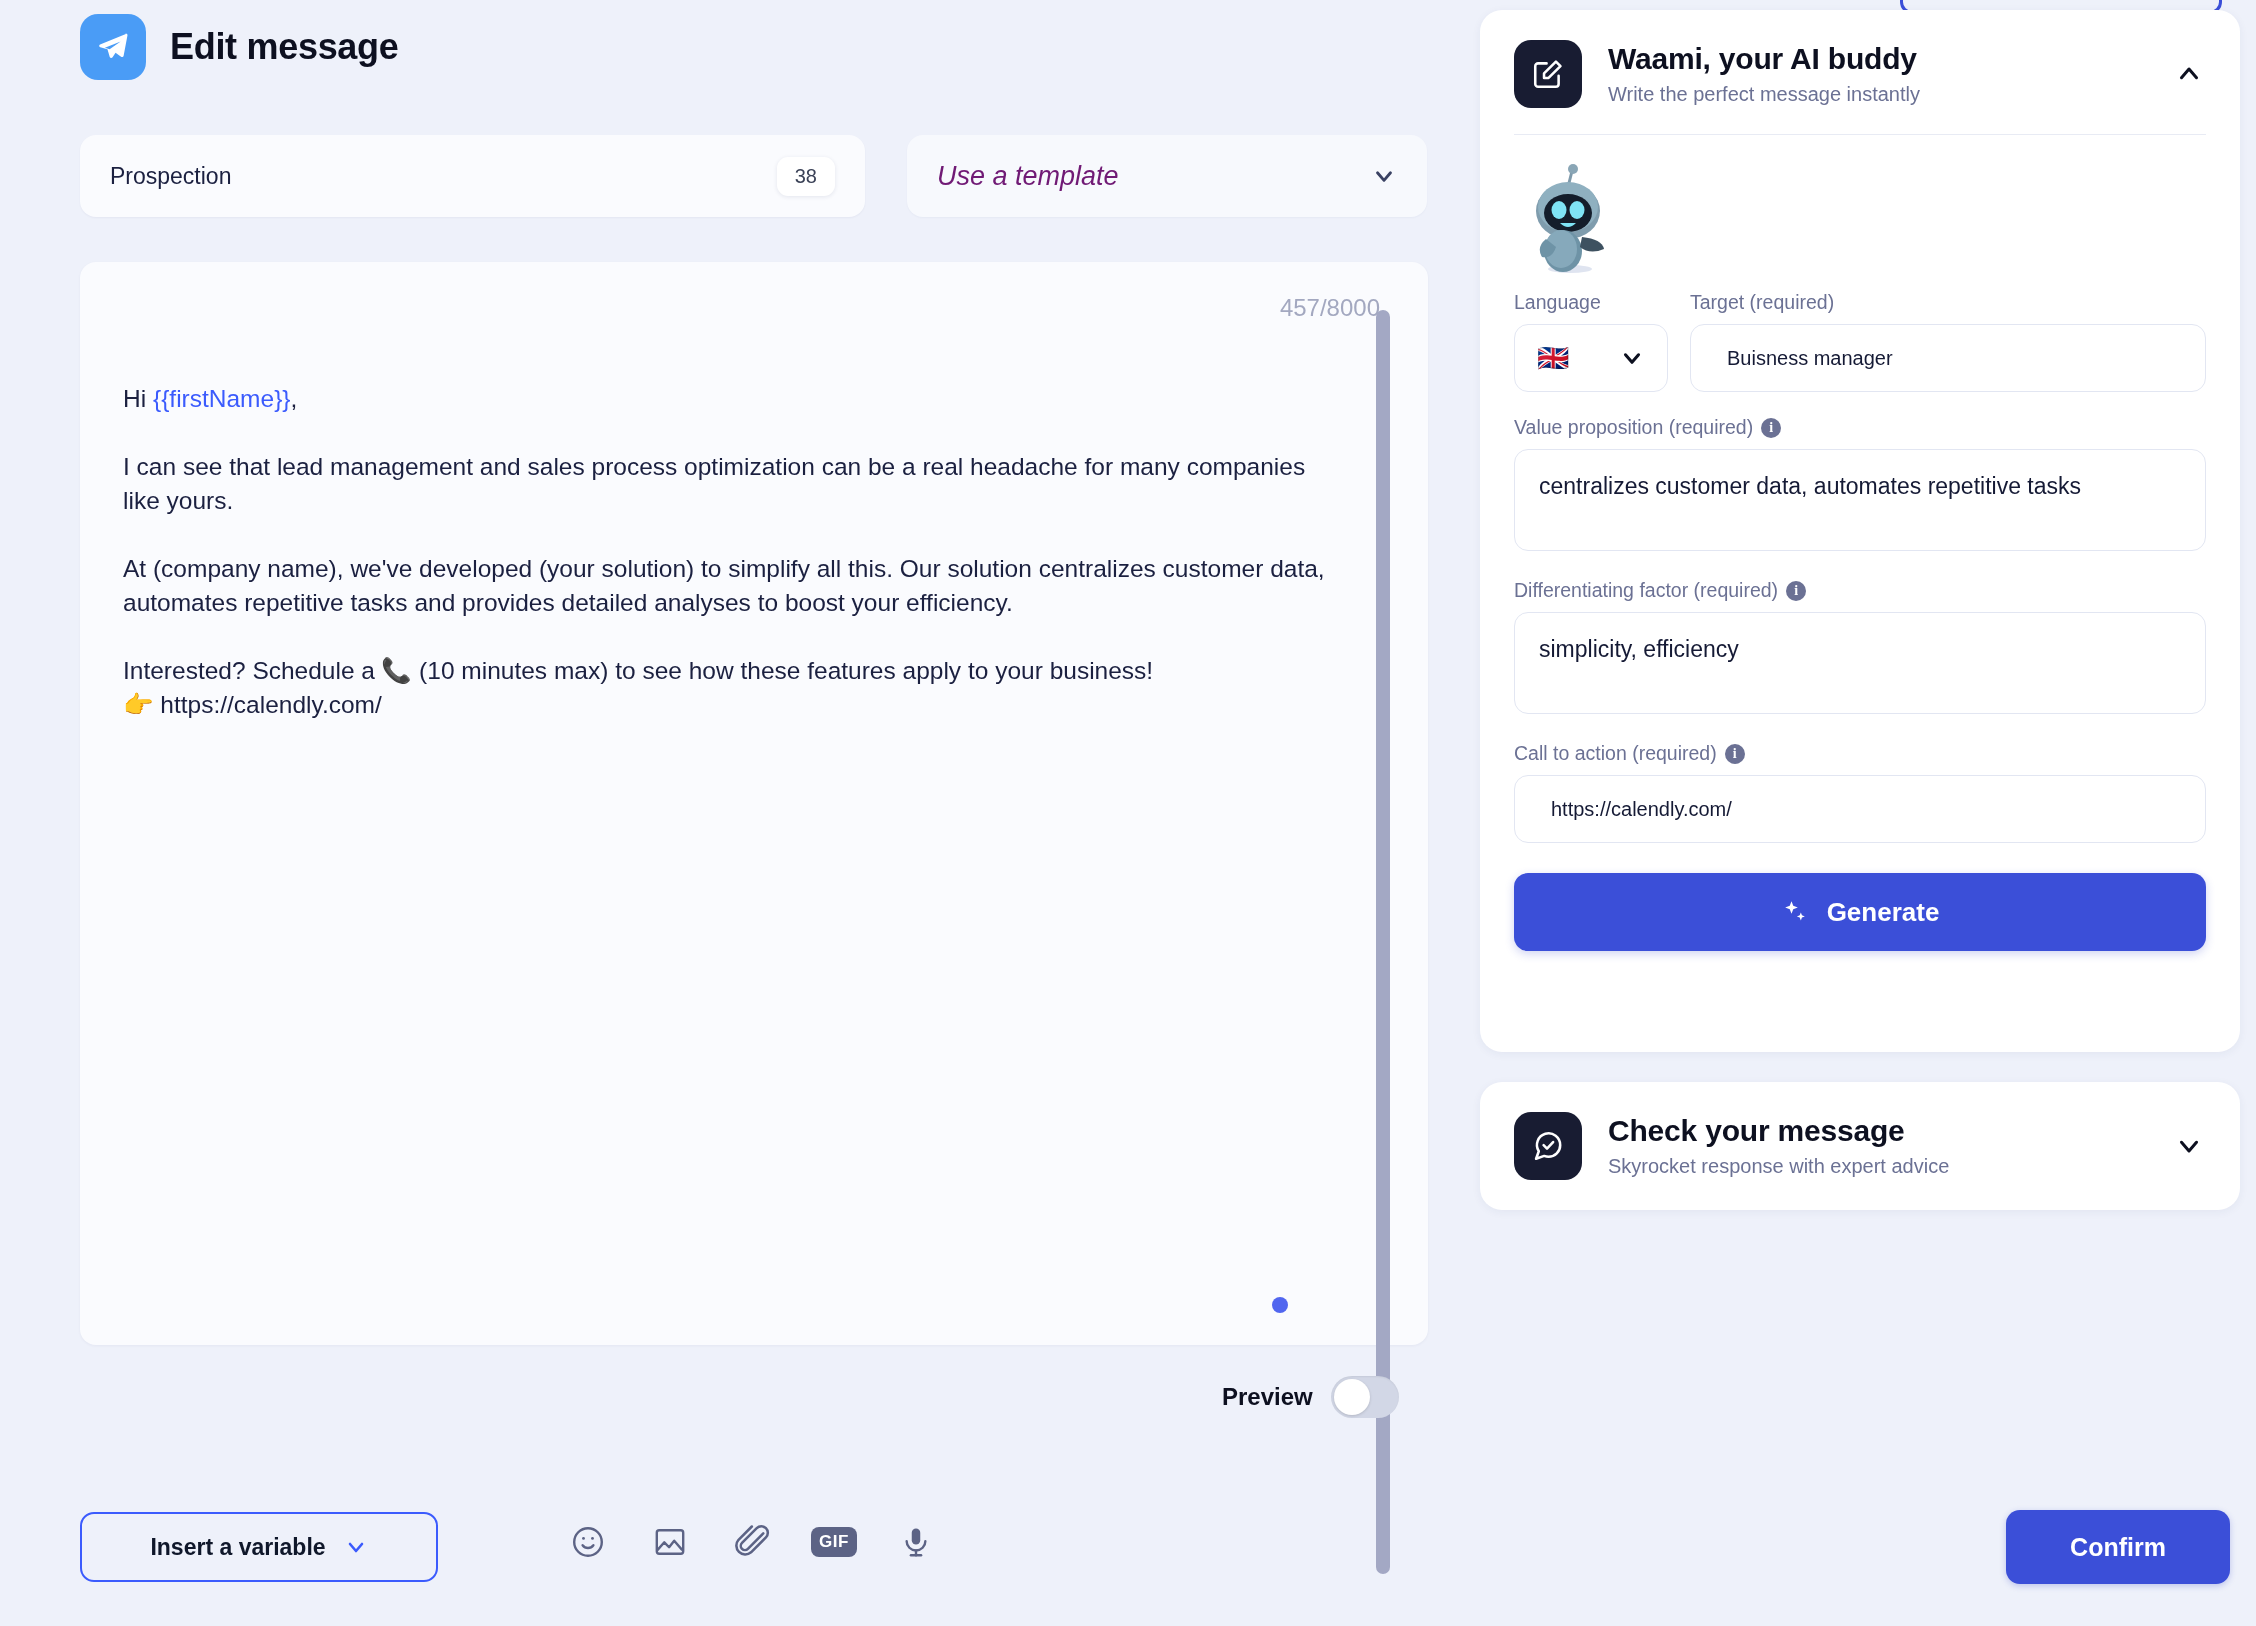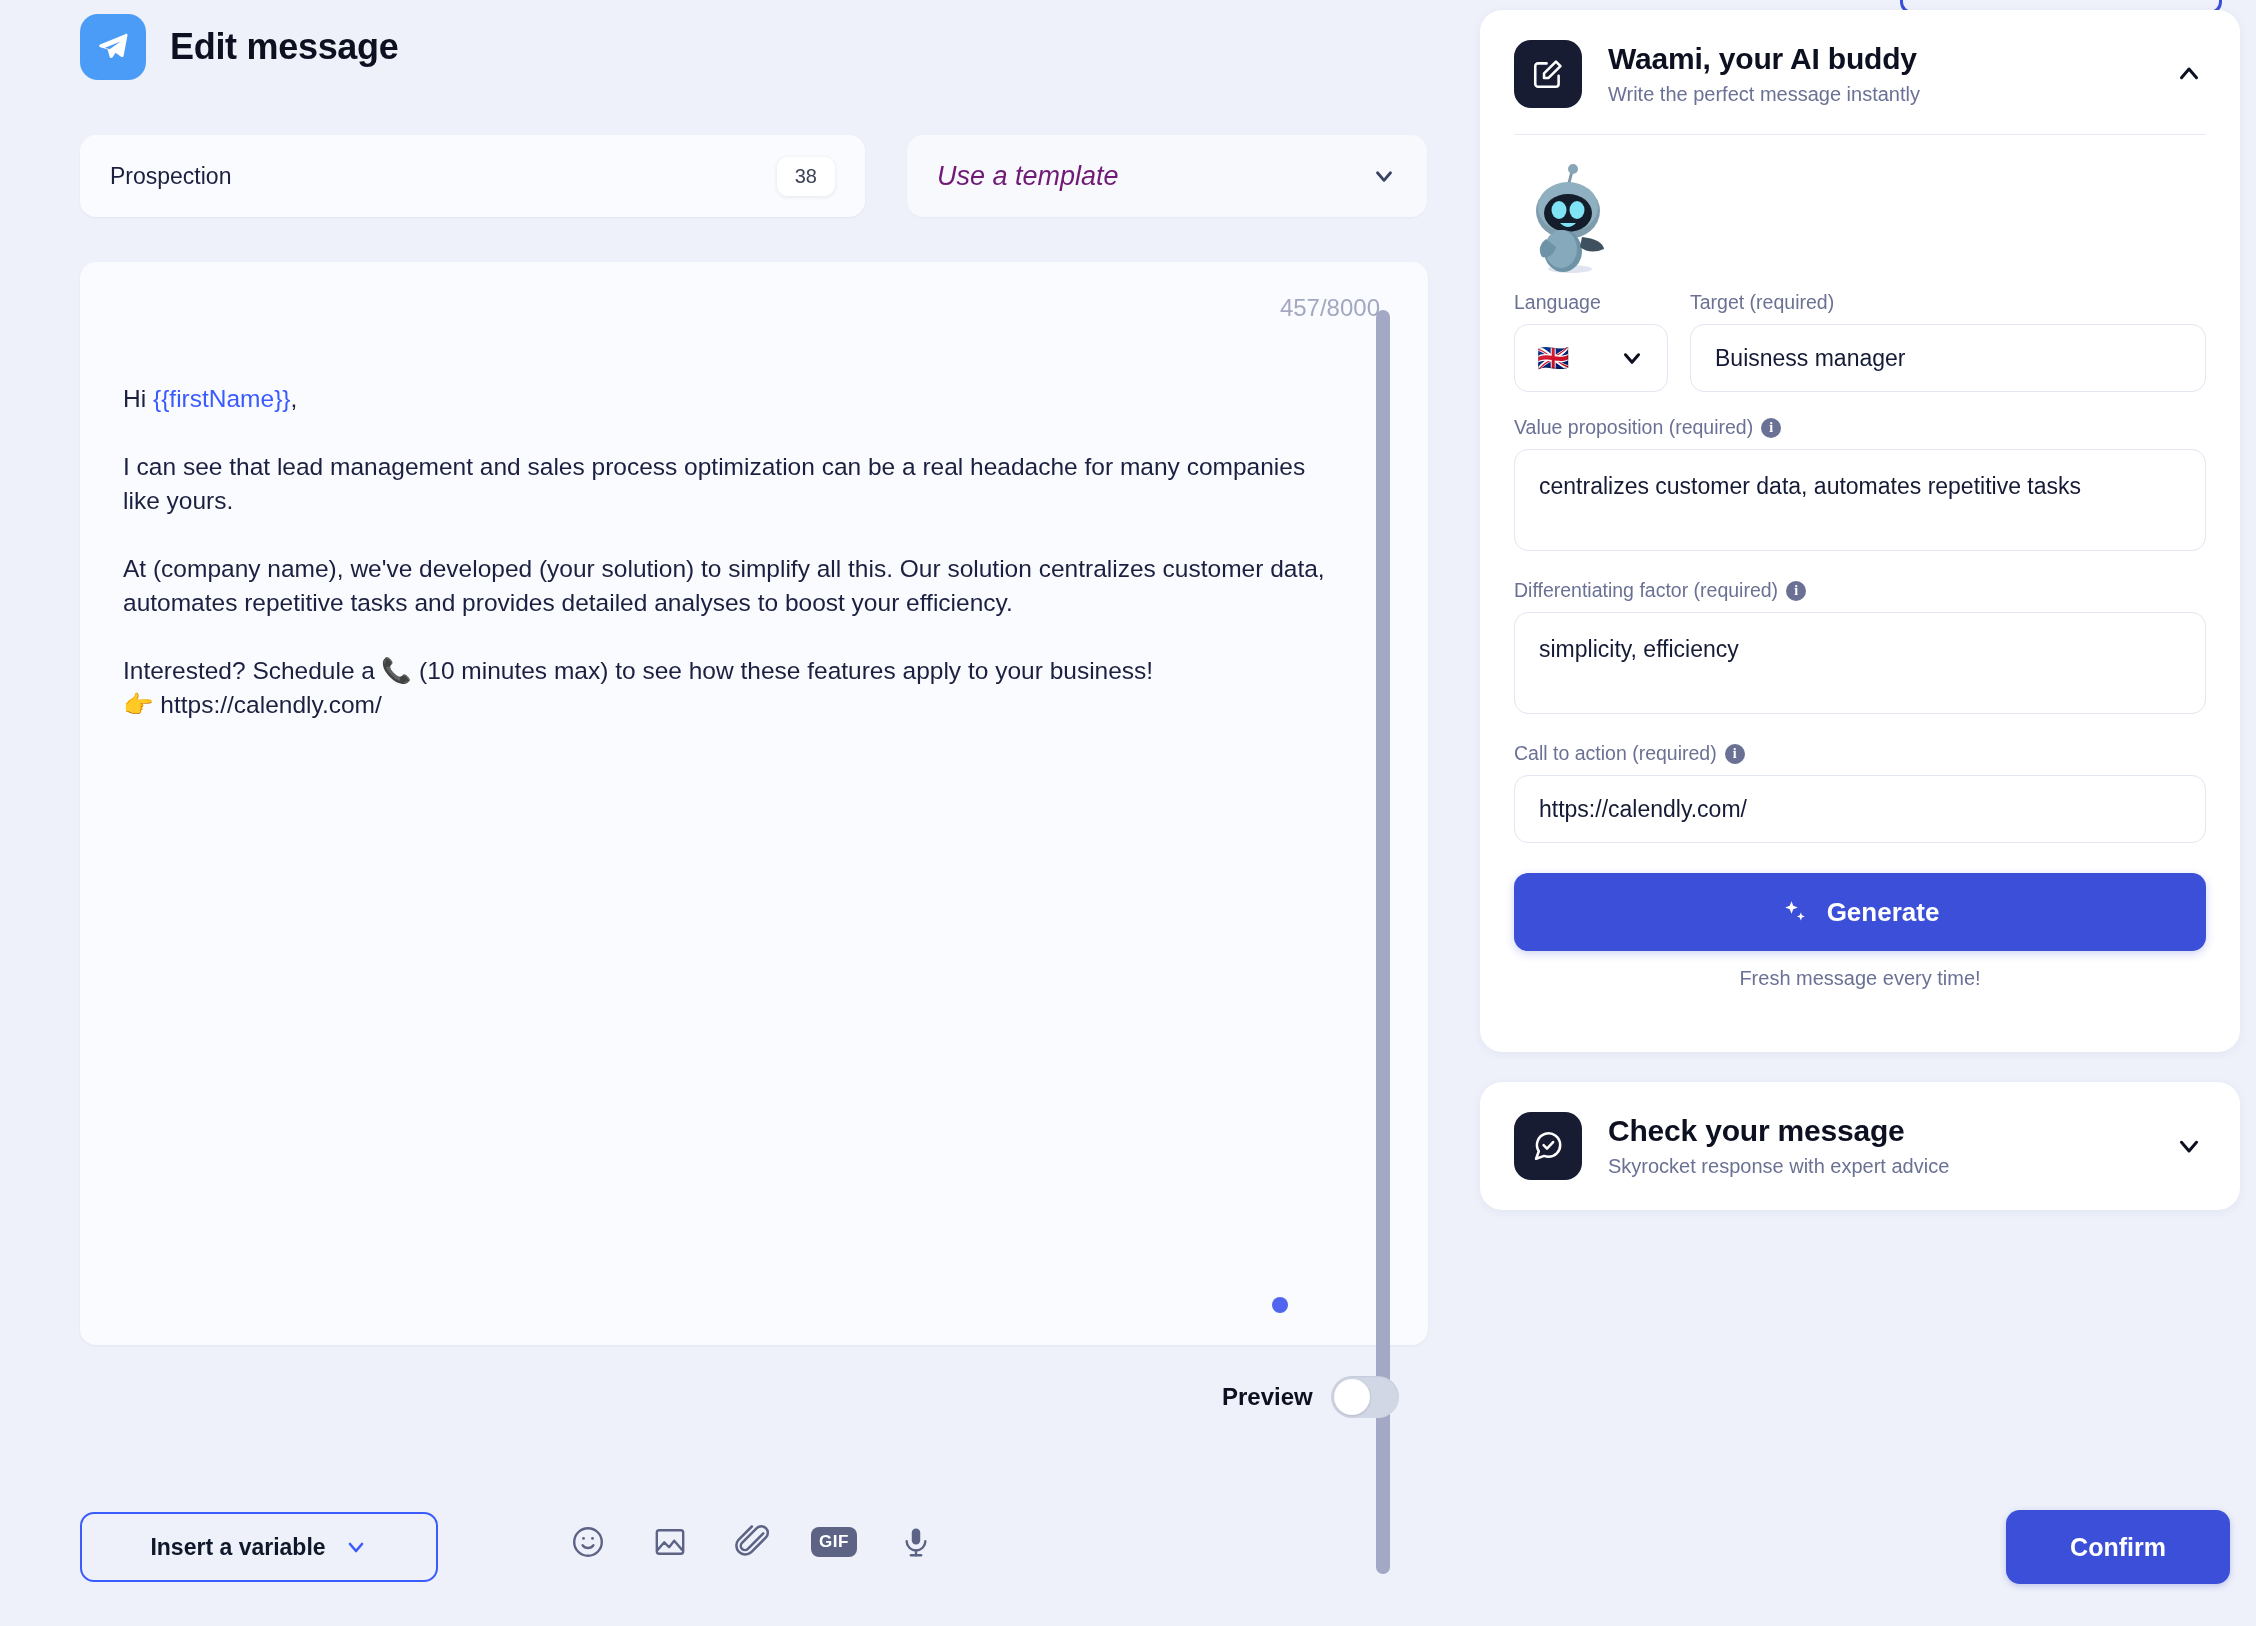--- a/index.html
+++ b/index.html
@@ -394,22 +394,22 @@
     font-family: "DejaVu Sans", sans-serif;
     line-height: 1;
   }
 
   .text-input {
     width: 100%;
     height: 68px;
     border: 1.5px solid #e2e6f2;
     border-radius: 14px;
     background: #fff;
-    padding: 0 24px;
-    font-size: 23px;
+    padding: 0 36px;
+    font-size: 20px;
     color: #151a35;
     font-family: "Liberation Sans", sans-serif;
     outline: none;
   }
   .text-area {
     width: 100%;
     height: 102px;
     border: 1.5px solid #e2e6f2;
     border-radius: 14px;
     background: #fff;
@@ -635,21 +635,20 @@
         <input class="text-input" type="text" value="https://calendly.com/" style="">
       </div>
 
       <button class="generate-btn">
         <svg width="28" height="28" viewBox="0 0 24 24" fill="#ffffff">
           <path d="M9 2.8l1.5 3.9 3.9 1.5-3.9 1.5L9 13.6l-1.5-3.9L3.6 8.2l3.9-1.5z"></path>
           <path d="M17 12.4l.95 2.45 2.45.95-2.45.95L17 19.2l-.95-2.45-2.45-.95 2.45-.95z"></path>
         </svg>
         <span>Generate</span>
       </button>
-      <div class="generate-sub">Fresh message every time!</div>
     </div>
   </div>
 
   <div class="card card-check">
     <div class="card-head">
       <div class="card-icon">
         <svg width="34" height="34" viewBox="0 0 24 24" fill="none" stroke="#ffffff" stroke-width="1.8" stroke-linecap="round" stroke-linejoin="round">
           <path d="M20.6 11.4a8.2 8.2 0 0 1-8.2 8.2 8.5 8.5 0 0 1-3.1-.6L3.6 21l1.9-5.3a8.2 8.2 0 1 1 15.1-4.3z"></path>
           <polyline points="8.9 11.4 11.3 13.8 15.6 9.2"></polyline>
         </svg>

